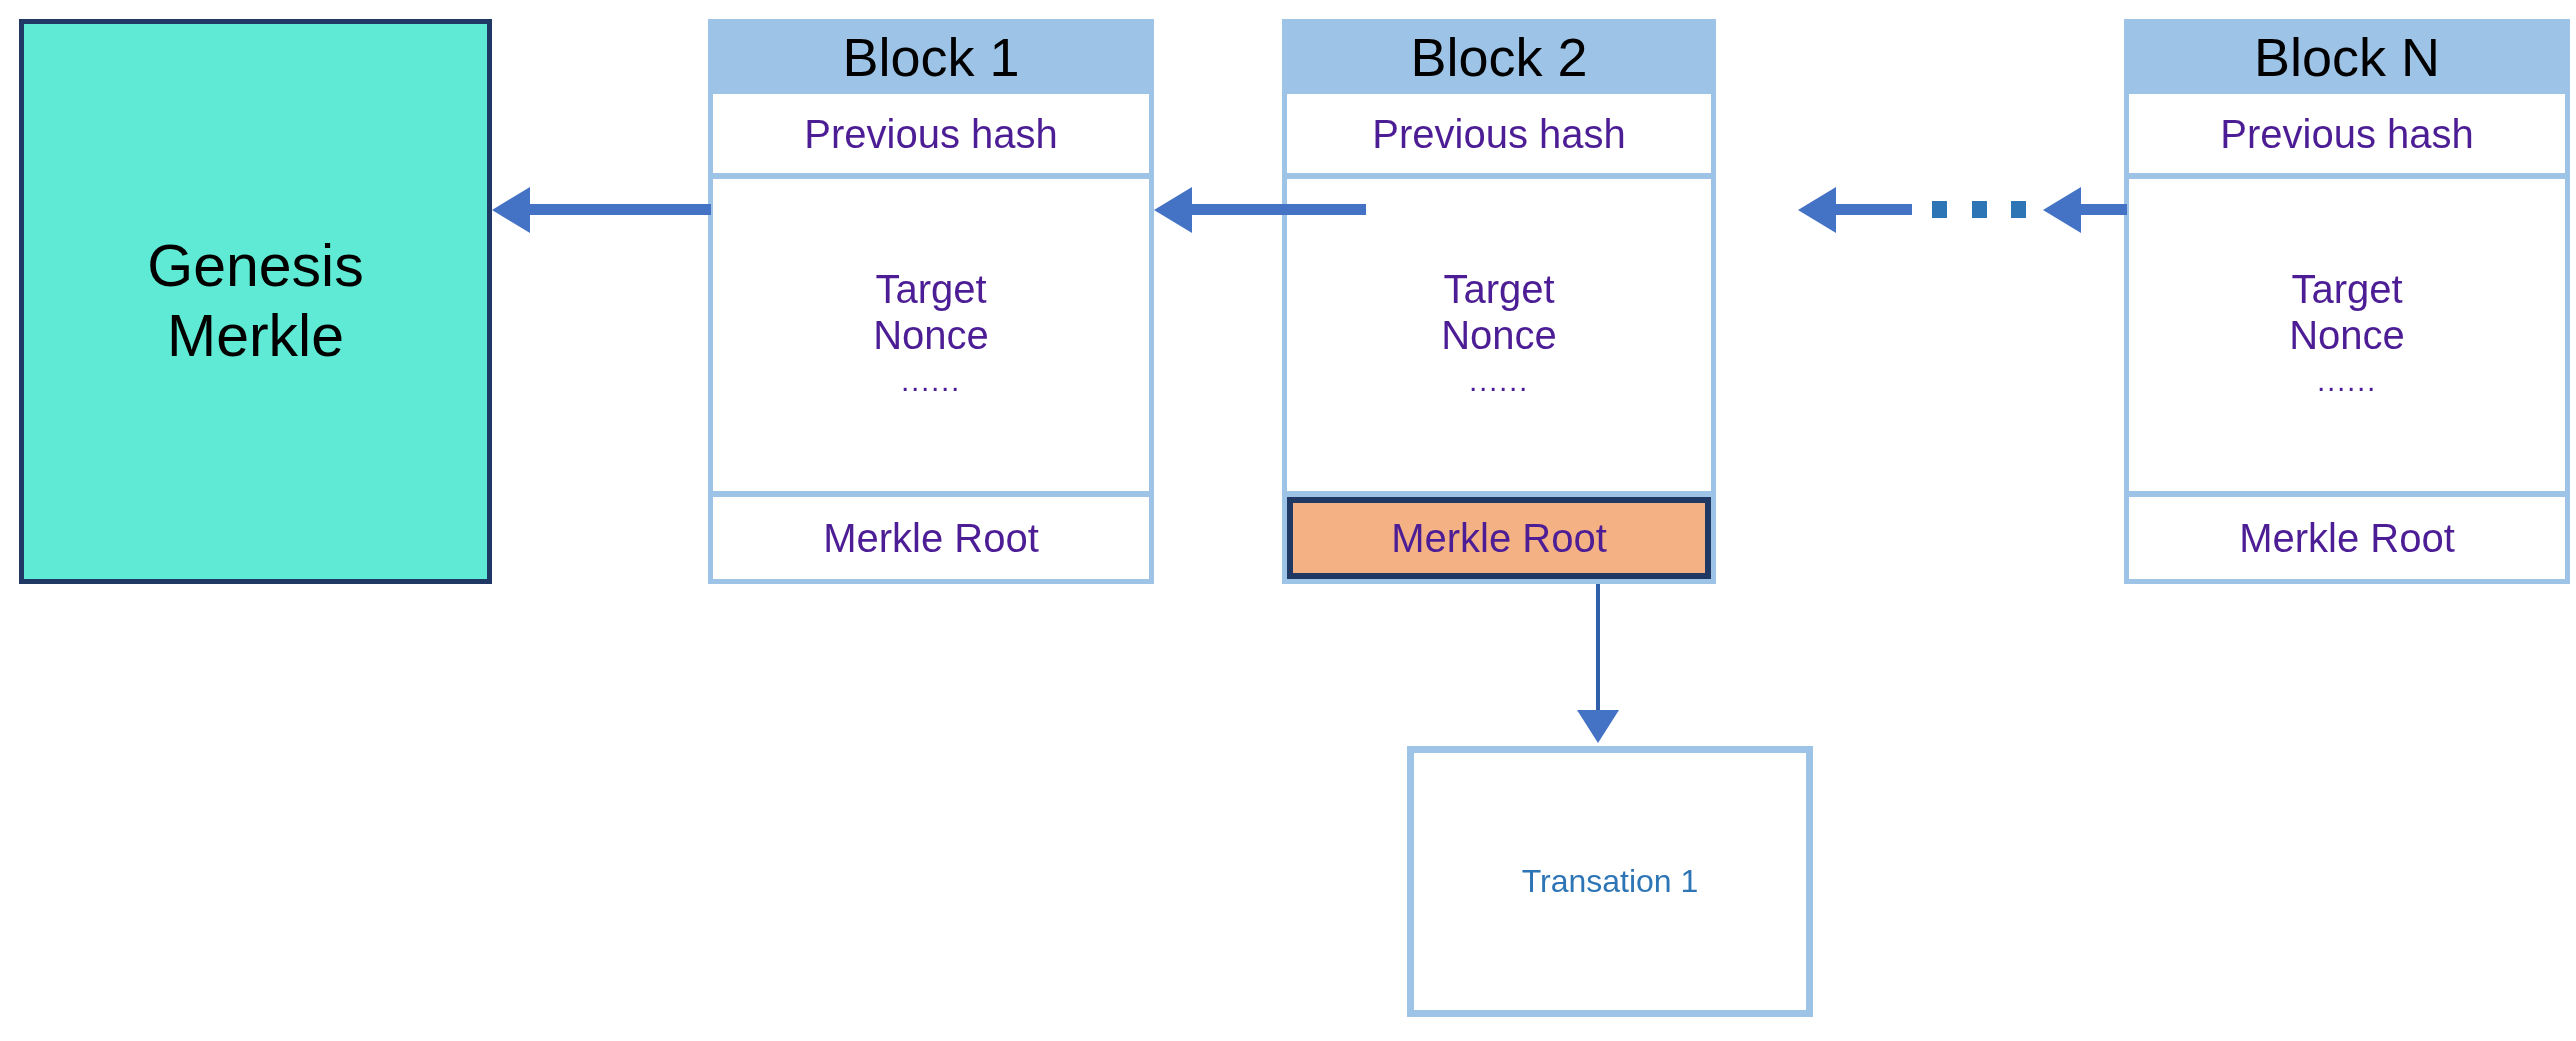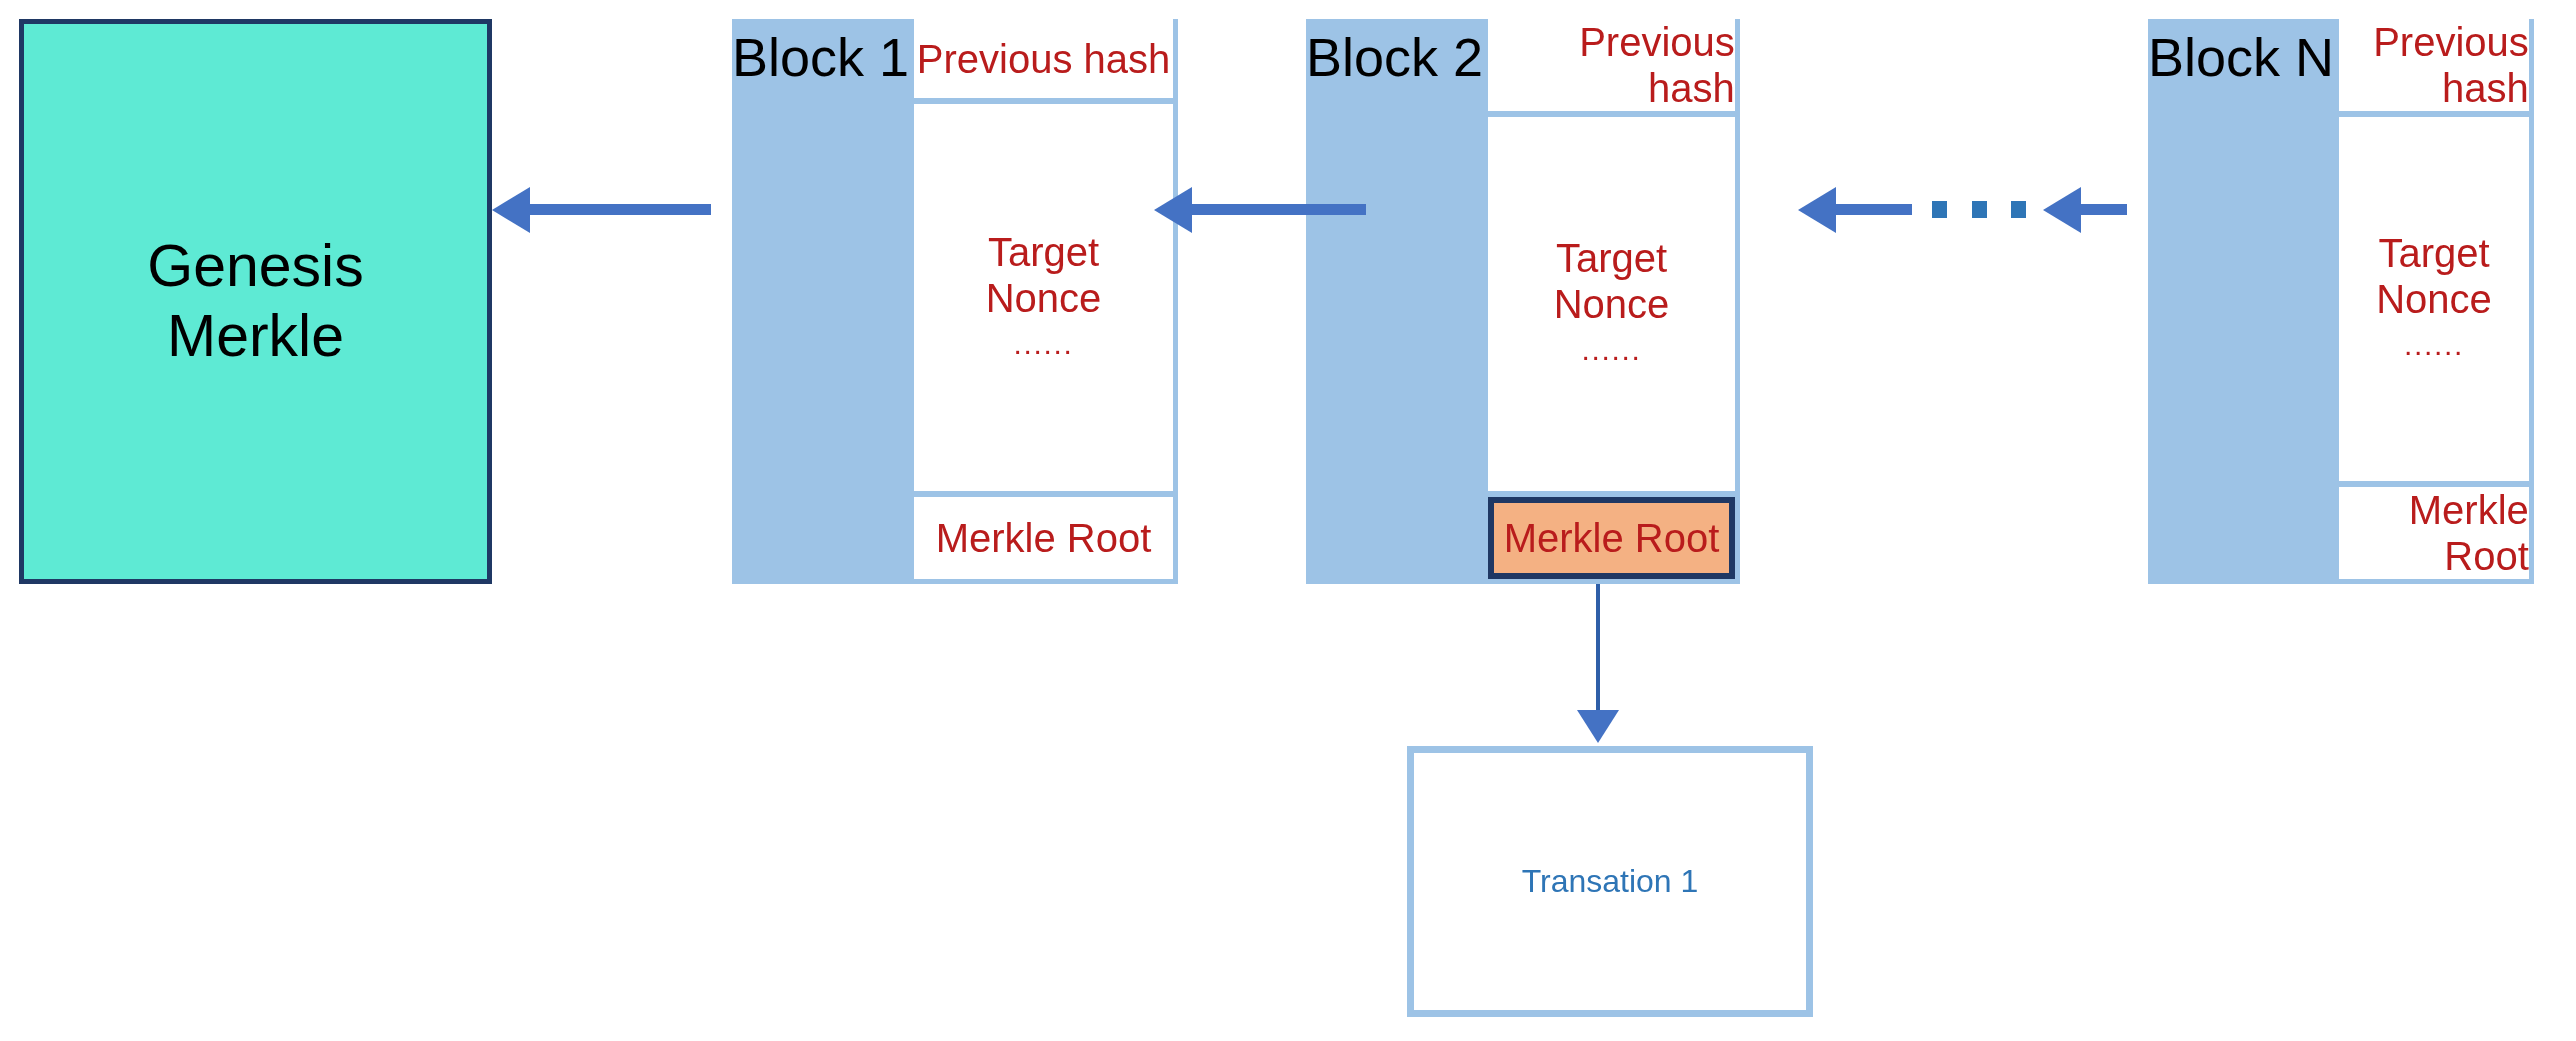--- a/index.html
+++ b/index.html
@@ -39,22 +39,21 @@
   }
 
   
   .block {
     position: absolute;
     top: 19px;
     height: 565px;
     box-sizing: border-box;
     background: #9DC3E6;
     display: flex;
-    flex-direction: row;
-    margin-left: 24px;
+    flex-direction: column;
   }
   .block-title {
     flex: 0 0 auto;
     height: 75px;
     display: flex;
     align-items: center;
     justify-content: center;
     color: #000000;
     font-size: 54px;
     line-height: 1;
@@ -62,21 +61,21 @@
   .block-rows {
     flex: 1 1 auto;
     display: flex;
     flex-direction: column;
     padding: 0 5.2px 5.2px 5.2px;
     box-sizing: border-box;
     gap: 6.1px;
   }
   .cell {
     background: #FFFFFF;
-    color: #b91c1c;
+    color: #4c1d95;
     display: flex;
     flex-direction: column;
     align-items: center;
     justify-content: center;
     font-size: 40px;
     line-height: 1.15;
     box-sizing: border-box;
     text-align: right;
   }
   .cell-prevhash { flex: 0 0 79px; }
@@ -194,21 +193,21 @@
         <span>Target</span>
         <span>Nonce</span>
         <span class="dots">......</span>
       </div>
       <div class="cell cell-merkle highlight">
         <span>Merkle Root</span>
       </div>
     </div>
   </div>
 
-  <div class="block" style="left:2124px; width:386px;">
+  <div class="block" style="left:2124px; width:446px;">
     <div class="block-title">Block N</div>
     <div class="block-rows">
       <div class="cell cell-prevhash">
         <span>Previous hash</span>
       </div>
       <div class="cell cell-meta">
         <span>Target</span>
         <span>Nonce</span>
         <span class="dots">......</span>
       </div>

